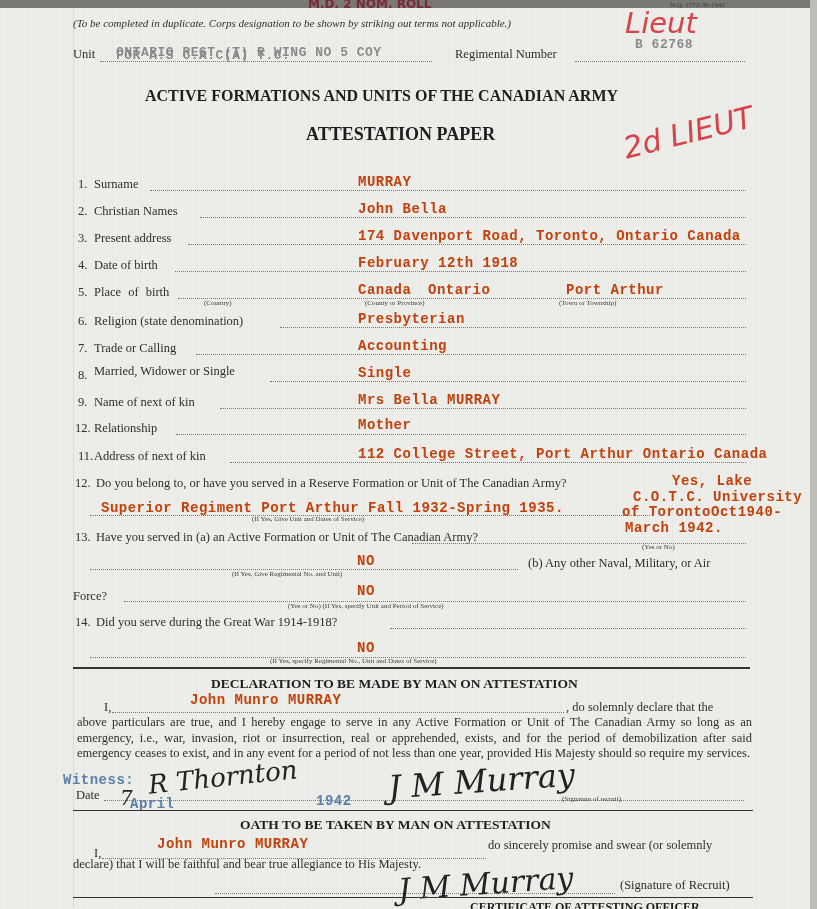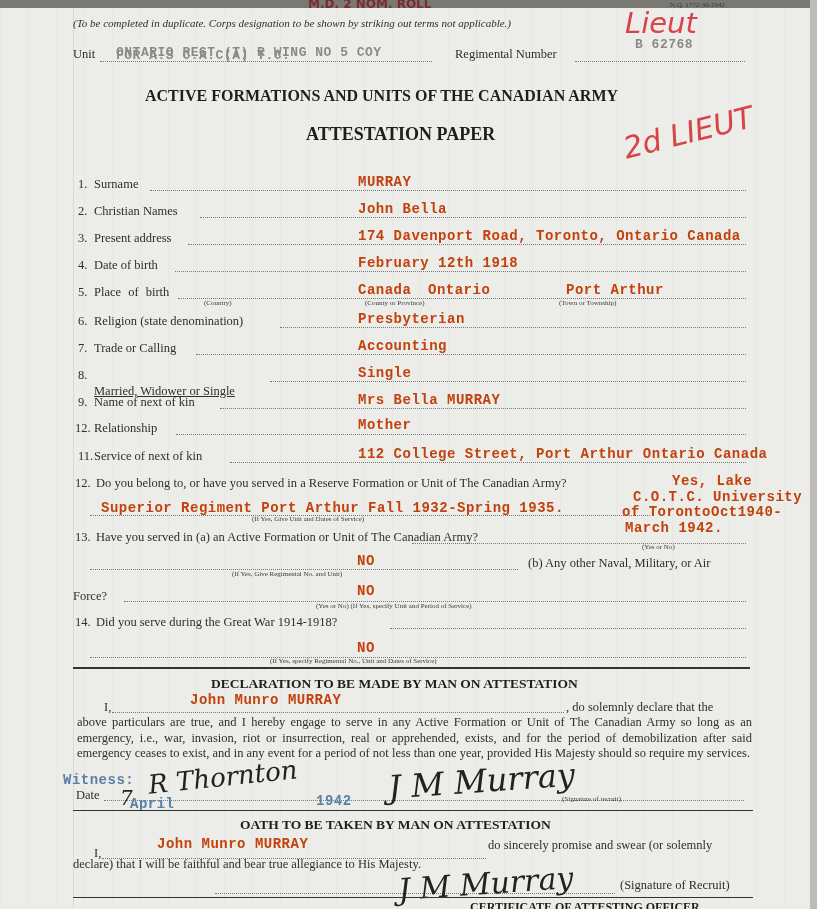--- a/index.html
+++ b/index.html
@@ -83,36 +83,36 @@
 <div class="abs print" style="left:94px; top:314px;">Religion (state denomination)</div>
 <div class="dots" style="left:280px; top:326px; width:466px;"></div>
 <div class="abs type" style="left:358px; top:311px;">Presbyterian</div>
 
 <div class="abs print" style="left:78px; top:341px;">7.</div>
 <div class="abs print" style="left:94px; top:341px;">Trade or Calling</div>
 <div class="dots" style="left:196px; top:353px; width:550px;"></div>
 <div class="abs type" style="left:358px; top:338px;">Accounting</div>
 
 <div class="abs print" style="left:78px; top:368px;">8.</div>
-<div class="abs print" style="left:94px; top:384px;text-decoration:underline;">Married, Widower or Single</div>
+<div class="abs print" style="left:94px; top:364px;">Married, Widower or Single</div>
 <div class="dots" style="left:270px; top:380px; width:476px;"></div>
 <div class="abs type" style="left:358px; top:365px;">Single</div>
 
 <div class="abs print" style="left:78px; top:395px;">9.</div>
 <div class="abs print" style="left:94px; top:395px;">Name of next of kin</div>
 <div class="dots" style="left:220px; top:407px; width:526px;"></div>
 <div class="abs type" style="left:358px; top:392px;">Mrs  Bella  MURRAY</div>
 
 <div class="abs print" style="left:75px; top:421px;">12.</div>
 <div class="abs print" style="left:94px; top:421px;">Relationship</div>
 <div class="dots" style="left:176px; top:433px; width:570px;"></div>
 <div class="abs type" style="left:358px; top:417px;">Mother</div>
 
 <div class="abs print" style="left:78px; top:449px;">11.</div>
-<div class="abs print" style="left:94px; top:449px;">Service of next of kin</div>
+<div class="abs print" style="left:94px; top:449px;">Address of next of kin</div>
 <div class="dots" style="left:230px; top:461px; width:516px;"></div>
 <div class="abs type" style="left:358px; top:446px;">112 College Street, Port Arthur Ontario Canada</div>
 
 <div class="abs print" style="left:75px; top:476px;">12.</div>
 <div class="abs print" style="left:96px; top:476px;">Do you belong to, or have you served in a Reserve Formation or Unit of The Canadian Army?</div>
 <div class="abs type" style="left:672px; top:473px;">Yes, Lake</div>
 <div class="abs type" style="left:633px; top:489px;">C.O.T.C. University</div>
 <div class="dots" style="left:90px; top:514px; width:560px;"></div>
 <div class="abs type" style="left:101px; top:500px;">Superior Regiment Port Arthur Fall 1932-Spring 1935.</div>
 <div class="abs type" style="left:622px; top:504px;">of TorontoOct1940-</div>
@@ -125,21 +125,21 @@
 <div class="abs small" style="left:642px; top:543px;">(Yes or No)</div>
 
 <div class="dots" style="left:90px; top:568px; width:428px;"></div>
 <div class="abs type" style="left:357px; top:553px;">NO</div>
 <div class="abs print" style="left:528px; top:556px;">(b) Any other Naval, Military, or Air</div>
 <div class="abs small" style="left:232px; top:570px;">(If Yes, Give Regimental No. and Unit)</div>
 
 <div class="abs print" style="left:73px; top:589px;">Force?</div>
 <div class="dots" style="left:124px; top:600px; width:622px;"></div>
 <div class="abs type" style="left:357px; top:583px;">NO</div>
-<div class="abs small" style="left:288px; top:602px;margin-left:28px;">(Yes or No) (If Yes, specify Unit and Period of Service)</div>
+<div class="abs small" style="left:288px; top:602px;">(Yes or No) (If Yes, specify Unit and Period of Service)</div>
 
 <div class="abs print" style="left:75px; top:615px;">14.</div>
 <div class="abs print" style="left:96px; top:615px;">Did you serve during the Great War 1914-1918?</div>
 <div class="dots" style="left:390px; top:627px; width:356px;"></div>
 <div class="dots" style="left:90px; top:656px; width:656px;"></div>
 <div class="abs type" style="left:357px; top:640px;">NO</div>
 <div class="abs small" style="left:270px; top:657px;">(If Yes, specify Regimental No., Unit and Dates of Service)</div>
 <div class="rule" style="left:73px; top:667px; width:677px; height:2px;"></div>
 
 <div class="abs head" style="left:211px; top:676px; font-size:13.5px;">DECLARATION TO BE MADE BY MAN ON ATTESTATION</div>

